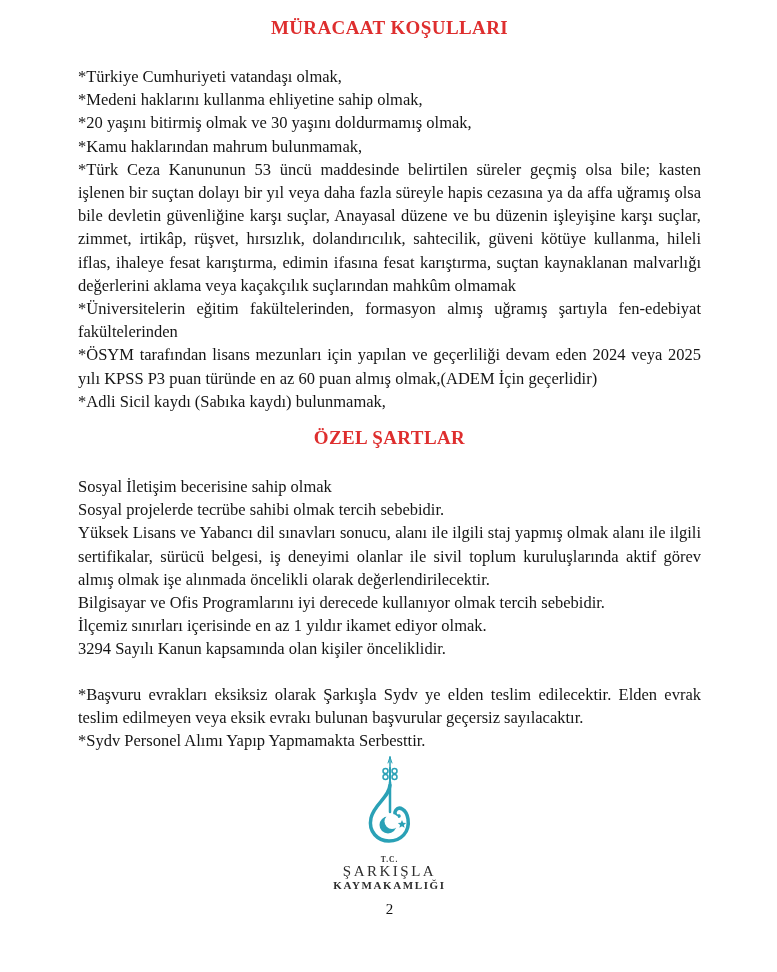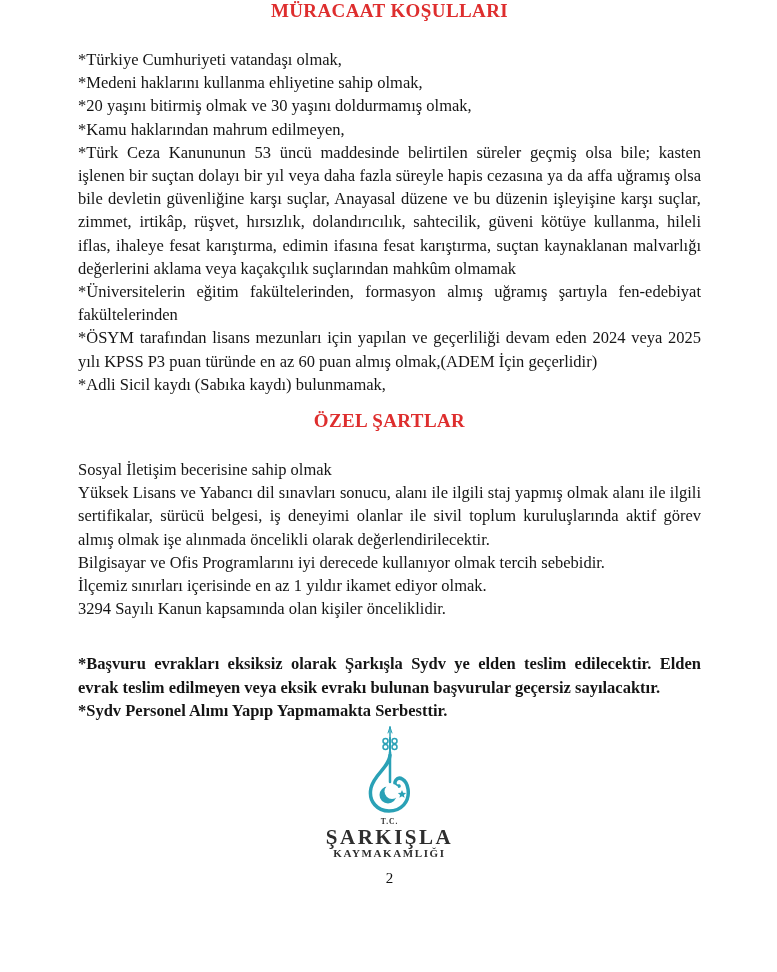--- a/index.html
+++ b/index.html
@@ -20,50 +20,50 @@
     overflow: hidden;
   }
   .section-heading {
     margin: 0;
     text-align: center;
     font-size: 19px;
     font-weight: bold;
     color: #de2e2e;
     letter-spacing: 0.4px;
   }
-  .heading-1 { }
+  .heading-1 { padding-top: 17px; }
   .heading-2 { margin-top: 14px; }
   .body-block { margin-top: 26px; }
   .body-block-2 { margin-top: 26px; }
   .body-block p {
     margin: 0;
     font-size: 16.5px;
     line-height: 23.2px;
     text-align: justify;
     text-align-last: left;
   }
-  .footer-block { margin-top: 32px; font-weight: bold; }
+  .footer-block { margin-top: 22px; }
   .logo-area {
     margin-top: 4px;
     text-align: center;
   }
   .logo-mark { display: inline-block; }
   .logo-text {
-    margin-top: 0px;
+    margin-top: 8px;
     line-height: 1.05;
     color: #2e2e2e;
   }
   .logo-tc {
     font-size: 7.5px;
     font-weight: bold;
     letter-spacing: 1px;
   }
   .logo-name {
-    font-size: 21px;
-    font-weight: bold;
+    font-size: 15px;
+    font-weight: normal;
     letter-spacing: 2.5px;
   }
   .logo-subname {
     font-size: 11px;
     font-weight: bold;
     letter-spacing: 1.6px;
   }
   .page-number {
     margin-top: 10px;
     text-align: center;
@@ -75,31 +75,32 @@
 <body>
 
 <div class="page">
 
   <h1 class="section-heading heading-1">MÜRACAAT KOŞULLARI</h1>
 
   <div class="body-block">
     <p>*Türkiye Cumhuriyeti vatandaşı olmak,</p>
     <p>*Medeni haklarını kullanma ehliyetine sahip olmak,</p>
     <p>*20 yaşını bitirmiş olmak ve 30 yaşını doldurmamış olmak,</p>
-    <p>*Kamu haklarından mahrum edilmeyen,</p>
+    <p>*Kamu haklarından mahrum bulunmamak,</p>
     <p>*Türk Ceza Kanununun 53 üncü maddesinde belirtilen süreler geçmiş olsa bile; kasten işlenen bir suçtan dolayı bir yıl veya daha fazla süreyle hapis cezasına ya da affa uğramış olsa bile devletin güvenliğine karşı suçlar, Anayasal düzene ve bu düzenin işleyişine karşı suçlar, zimmet, irtikâp, rüşvet, hırsızlık, dolandırıcılık, sahtecilik, güveni kötüye kullanma, hileli iflas, ihaleye fesat karıştırma, edimin ifasına fesat karıştırma, suçtan kaynaklanan malvarlığı değerlerini aklama veya kaçakçılık suçlarından mahkûm olmamak</p>
     <p>*Üniversitelerin eğitim fakültelerinden, formasyon almış uğramış şartıyla fen-edebiyat fakültelerinden</p>
     <p>*ÖSYM tarafından lisans mezunları için yapılan ve geçerliliği devam eden 2024 veya 2025 yılı KPSS P3 puan türünde en az 60 puan almış olmak,(ADEM İçin geçerlidir)</p>
     <p>*Adli Sicil kaydı (Sabıka kaydı) bulunmamak,</p>
   </div>
 
   <h2 class="section-heading heading-2">ÖZEL ŞARTLAR</h2>
 
   <div class="body-block body-block-2">
     <p>Sosyal İletişim becerisine sahip olmak</p>
+    <p>Sosyal projelerde tecrübe sahibi olmak tercih sebebidir.</p>
     <p>Yüksek Lisans ve Yabancı dil sınavları sonucu, alanı ile ilgili staj yapmış olmak alanı ile ilgili sertifikalar, sürücü belgesi, iş deneyimi olanlar ile sivil toplum kuruluşlarında aktif görev almış olmak işe alınmada öncelikli olarak değerlendirilecektir.</p>
     <p>Bilgisayar ve Ofis Programlarını iyi derecede kullanıyor olmak tercih sebebidir.</p>
     <p>İlçemiz sınırları içerisinde en az 1 yıldır ikamet ediyor olmak.</p>
     <p>3294 Sayılı Kanun kapsamında olan kişiler önceliklidir.</p>
   </div>
 
   <div class="body-block footer-block">
     <p>*Başvuru evrakları eksiksiz olarak Şarkışla Sydv ye elden teslim edilecektir. Elden evrak teslim edilmeyen veya eksik evrakı bulunan başvurular geçersiz sayılacaktır.</p>
     <p>*Sydv Personel Alımı Yapıp Yapmamakta Serbesttir.</p>
   </div>

